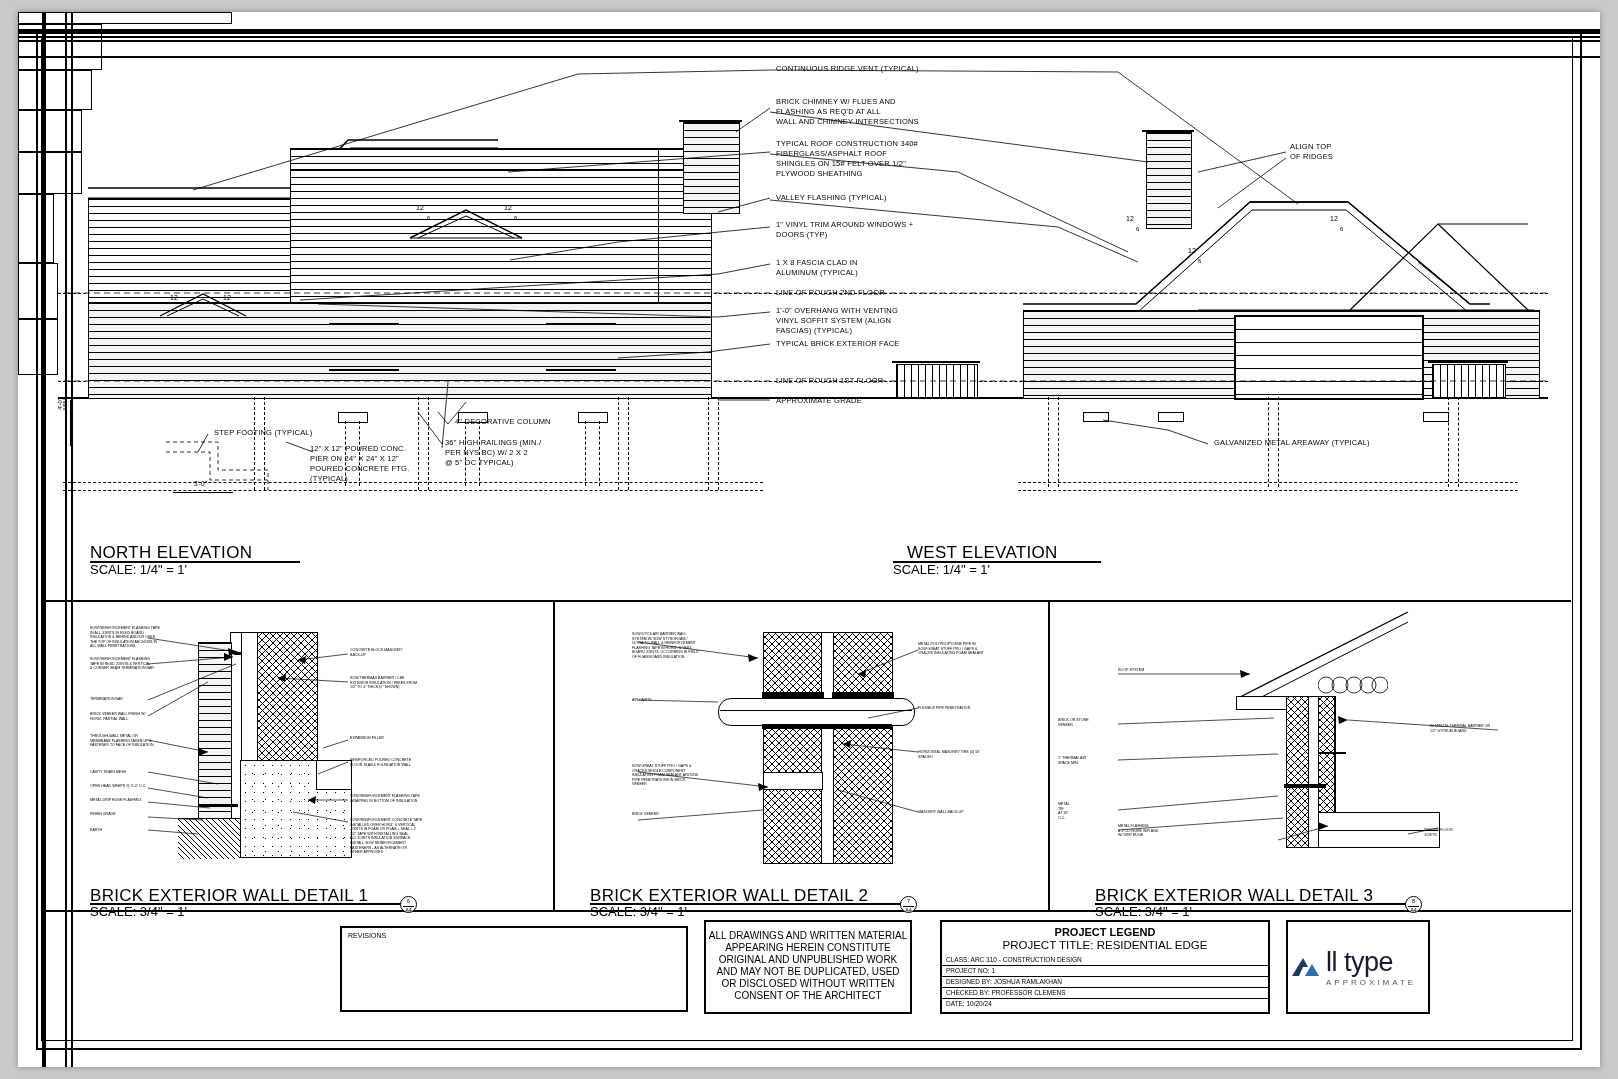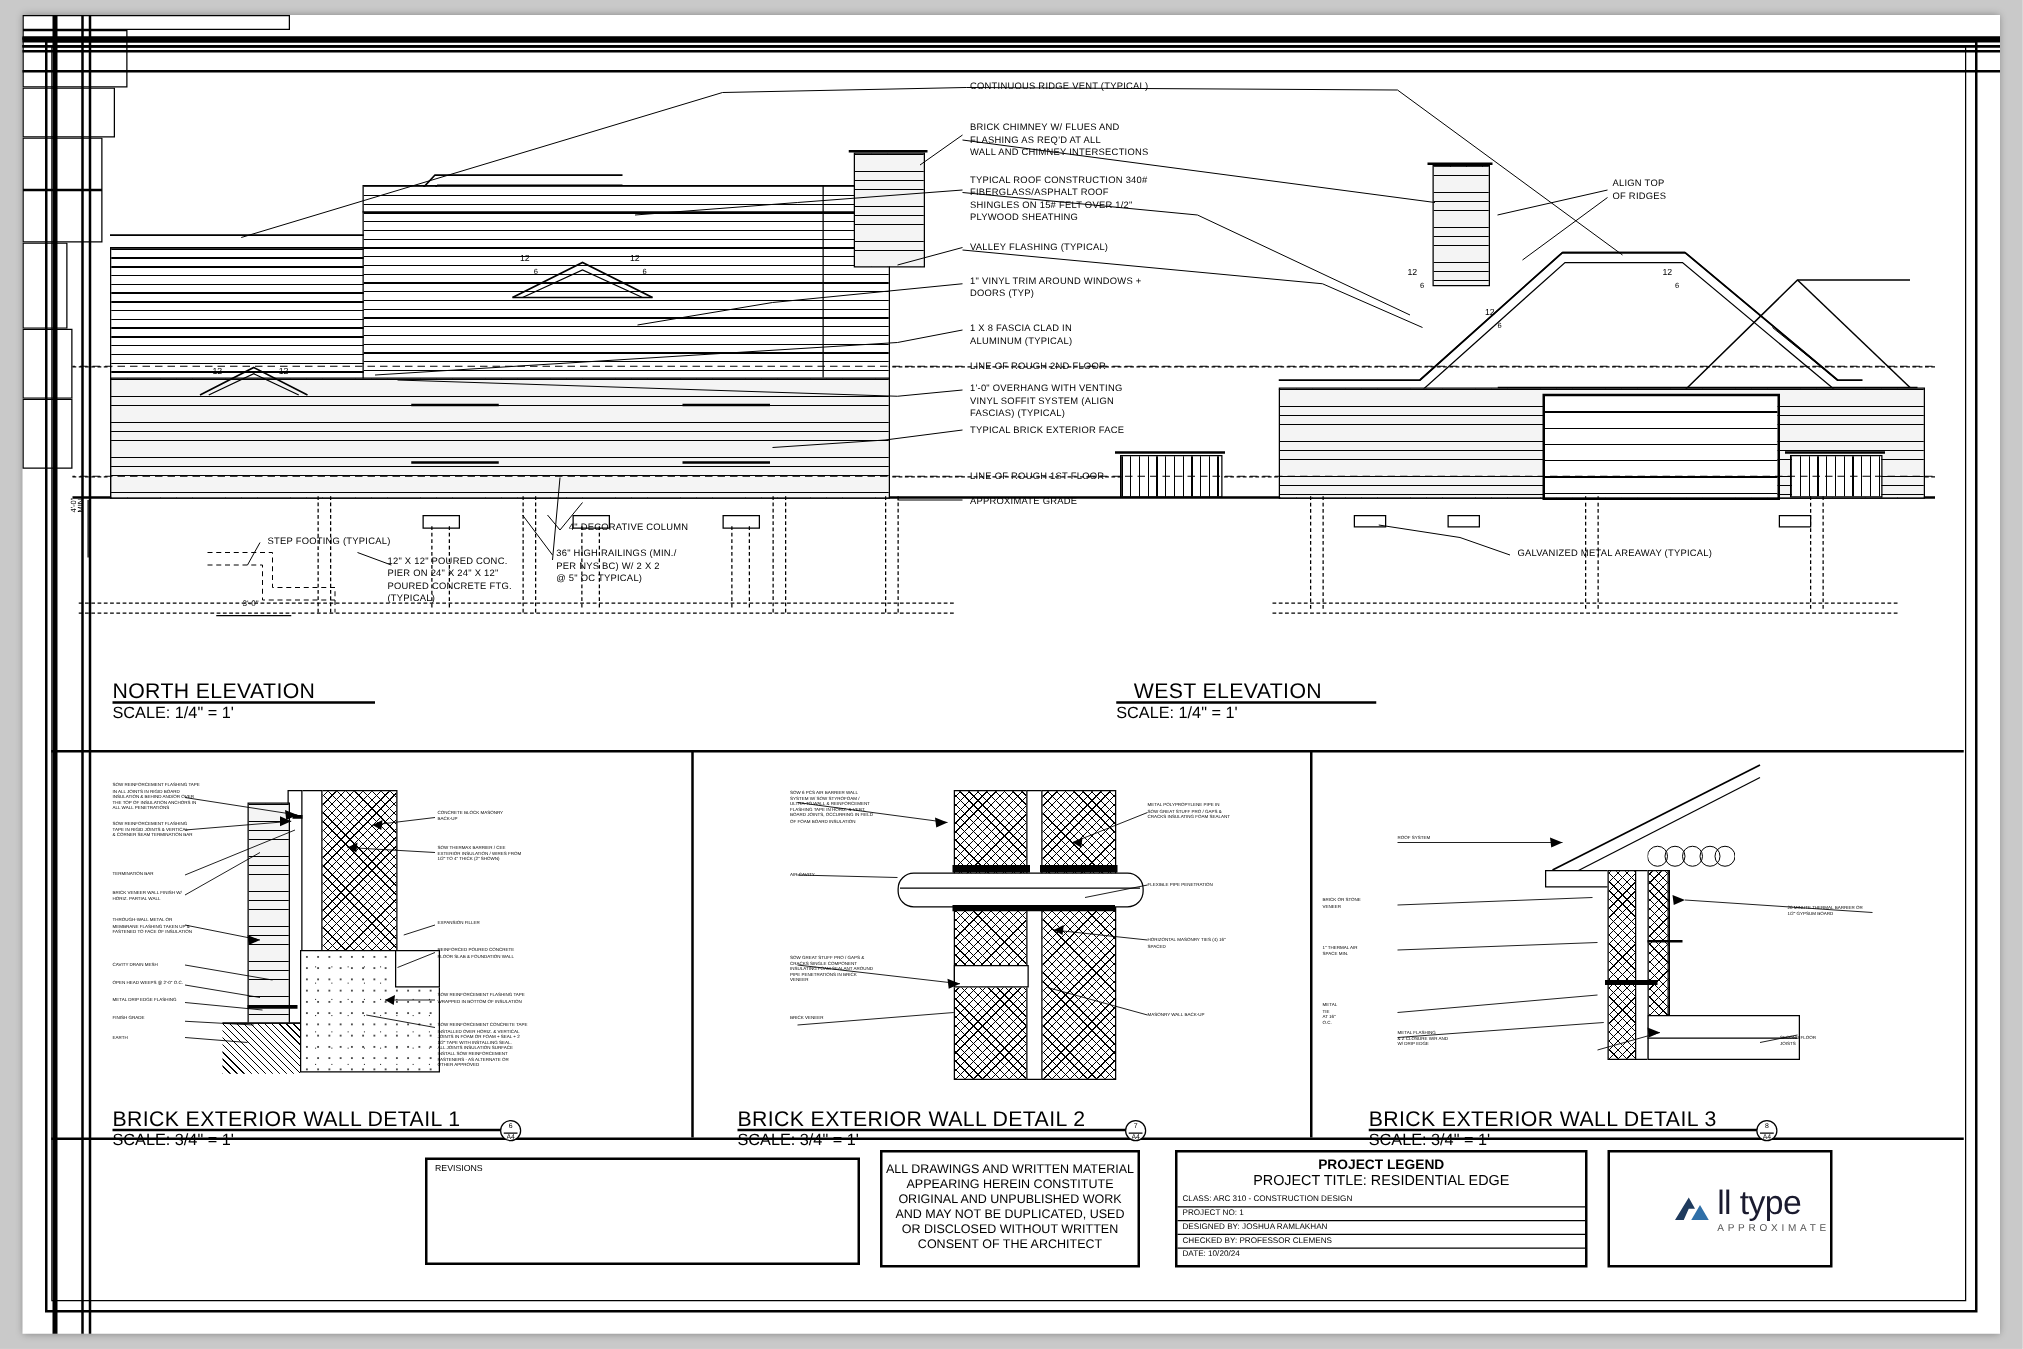--- a/index.html
+++ b/index.html
@@ -684,21 +684,21 @@
     <div class="legend-sub" style="margin-top:1px;">PROJECT TITLE: RESIDENTIAL EDGE</div>
     <div style="margin-top:4px;">
       <div class="legend-row">CLASS: ARC 310 - CONSTRUCTION DESIGN</div>
       <div class="legend-row">PROJECT NO: 1</div>
       <div class="legend-row">DESIGNED BY: JOSHUA RAMLAKHAN</div>
       <div class="legend-row">CHECKED BY: PROFESSOR CLEMENS</div>
       <div class="legend-row" style="border-bottom:none;">DATE: 10/20/24</div>
     </div>
   </div>
 
-  <div class="tbox" style="left:1268px; top:908px; width:180px; height:94px; display:flex; align-items:center; justify-content:flex-end;">
+  <div class="tbox" style="left:1268px; top:908px; width:144px; height:94px; display:flex; align-items:center; justify-content:flex-start;">
     <div style="display:flex; align-items:center; gap:4px;">
       <svg width="34" height="34" viewBox="0 0 34 34">
         <polygon points="4,26 15,8 20,17 15,17 11,26" fill="#1f3b5e"></polygon>
         <polygon points="17,26 24,14 31,26" fill="#2f6fa8"></polygon>
       </svg>
       <div>
         <div class="logo-text">ll type</div>
         <div class="logo-sub" style="text-align:right;">APPROXIMATE</div>
       </div>
     </div>

